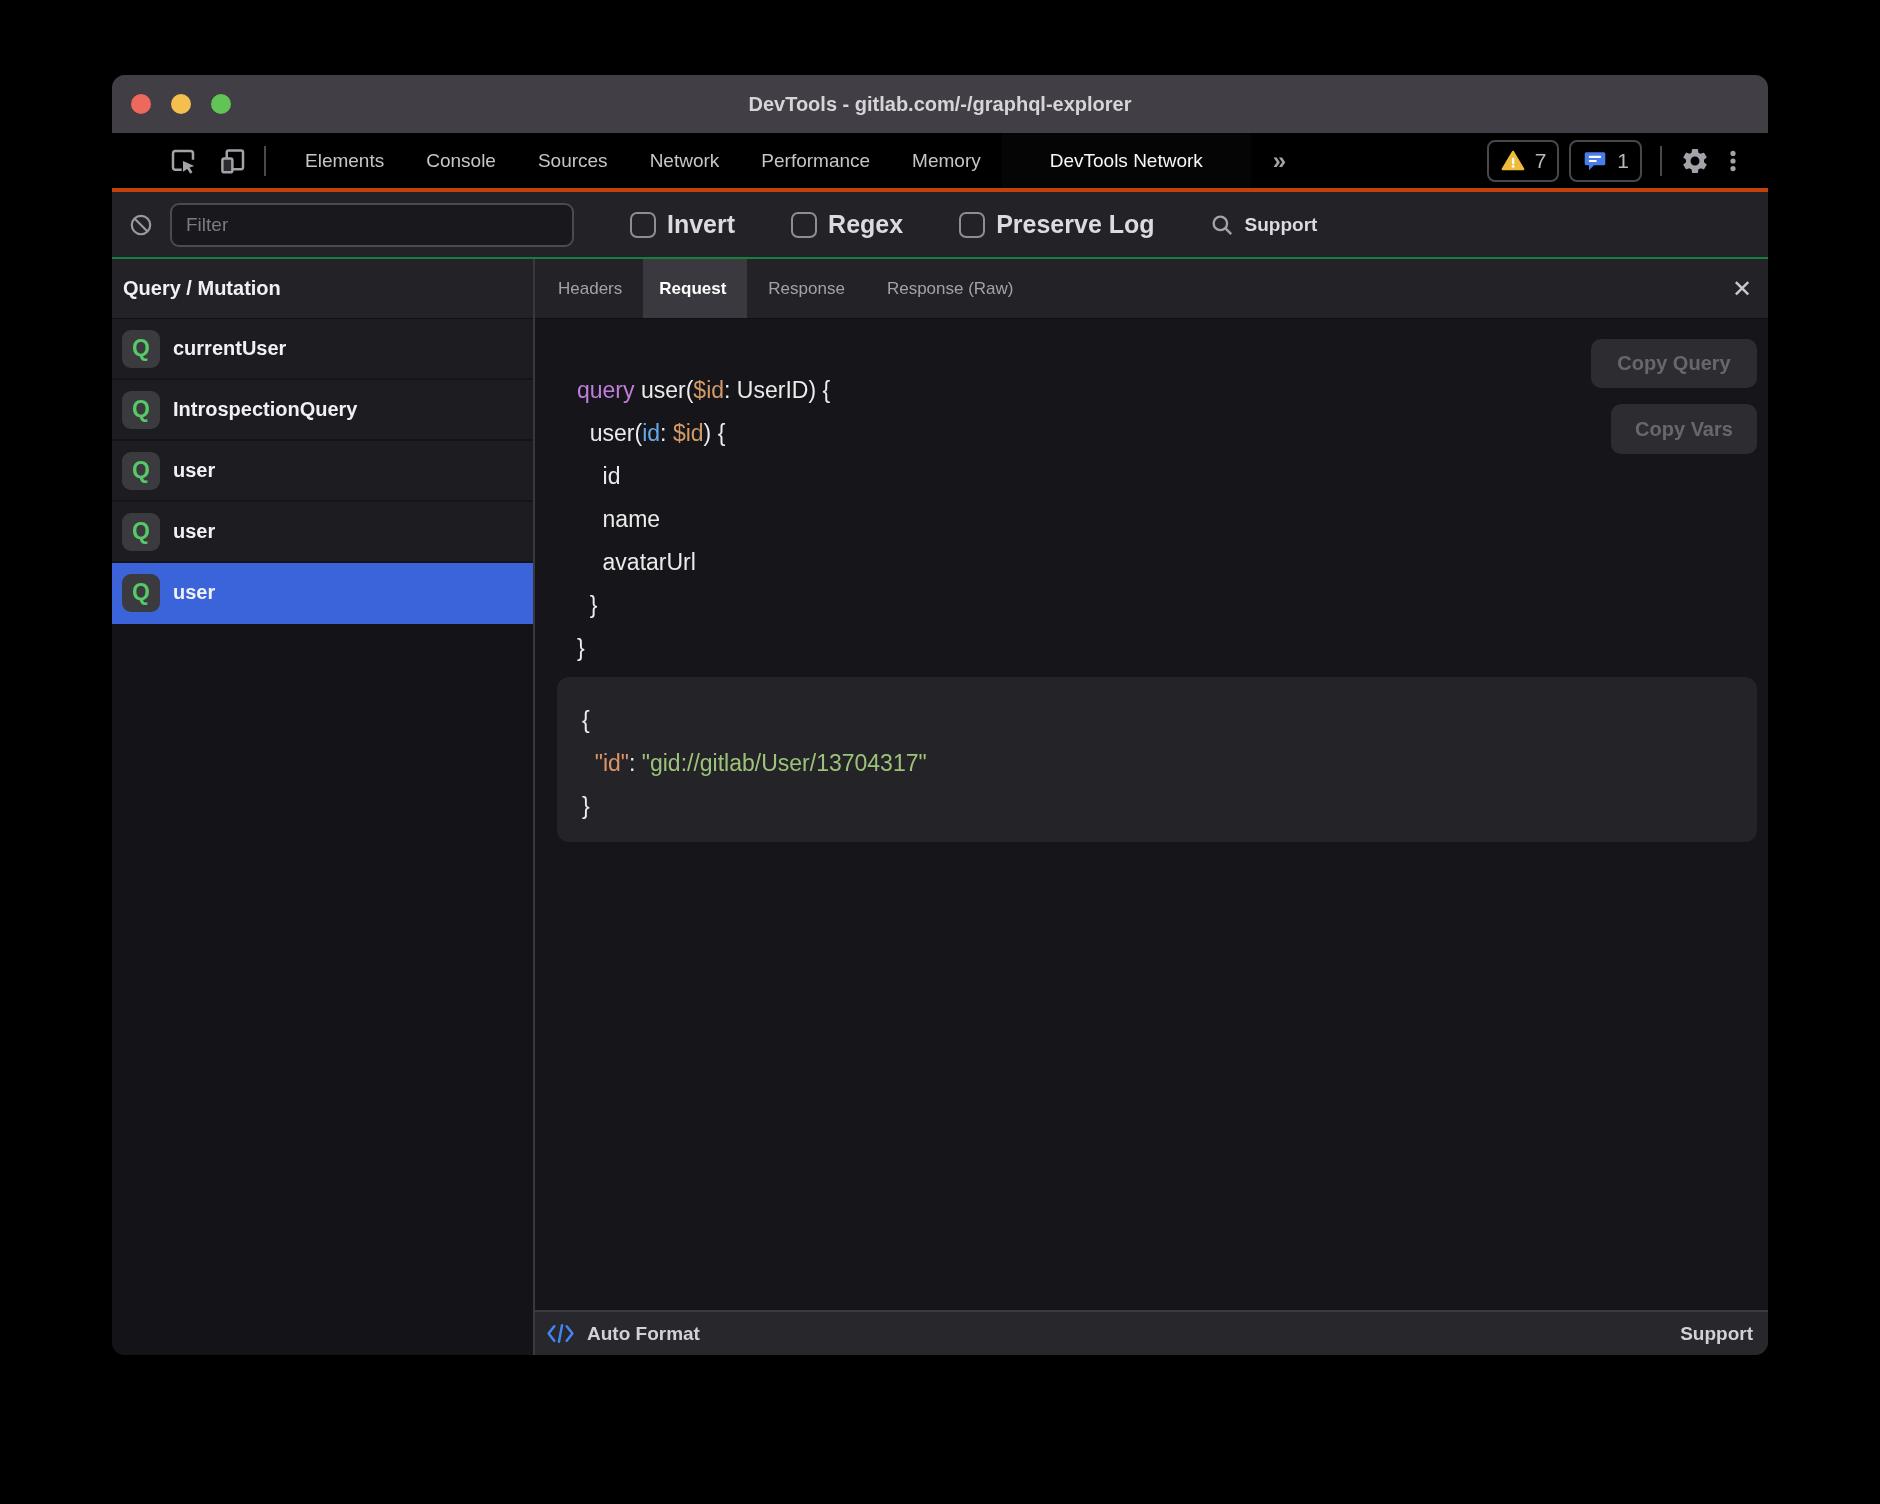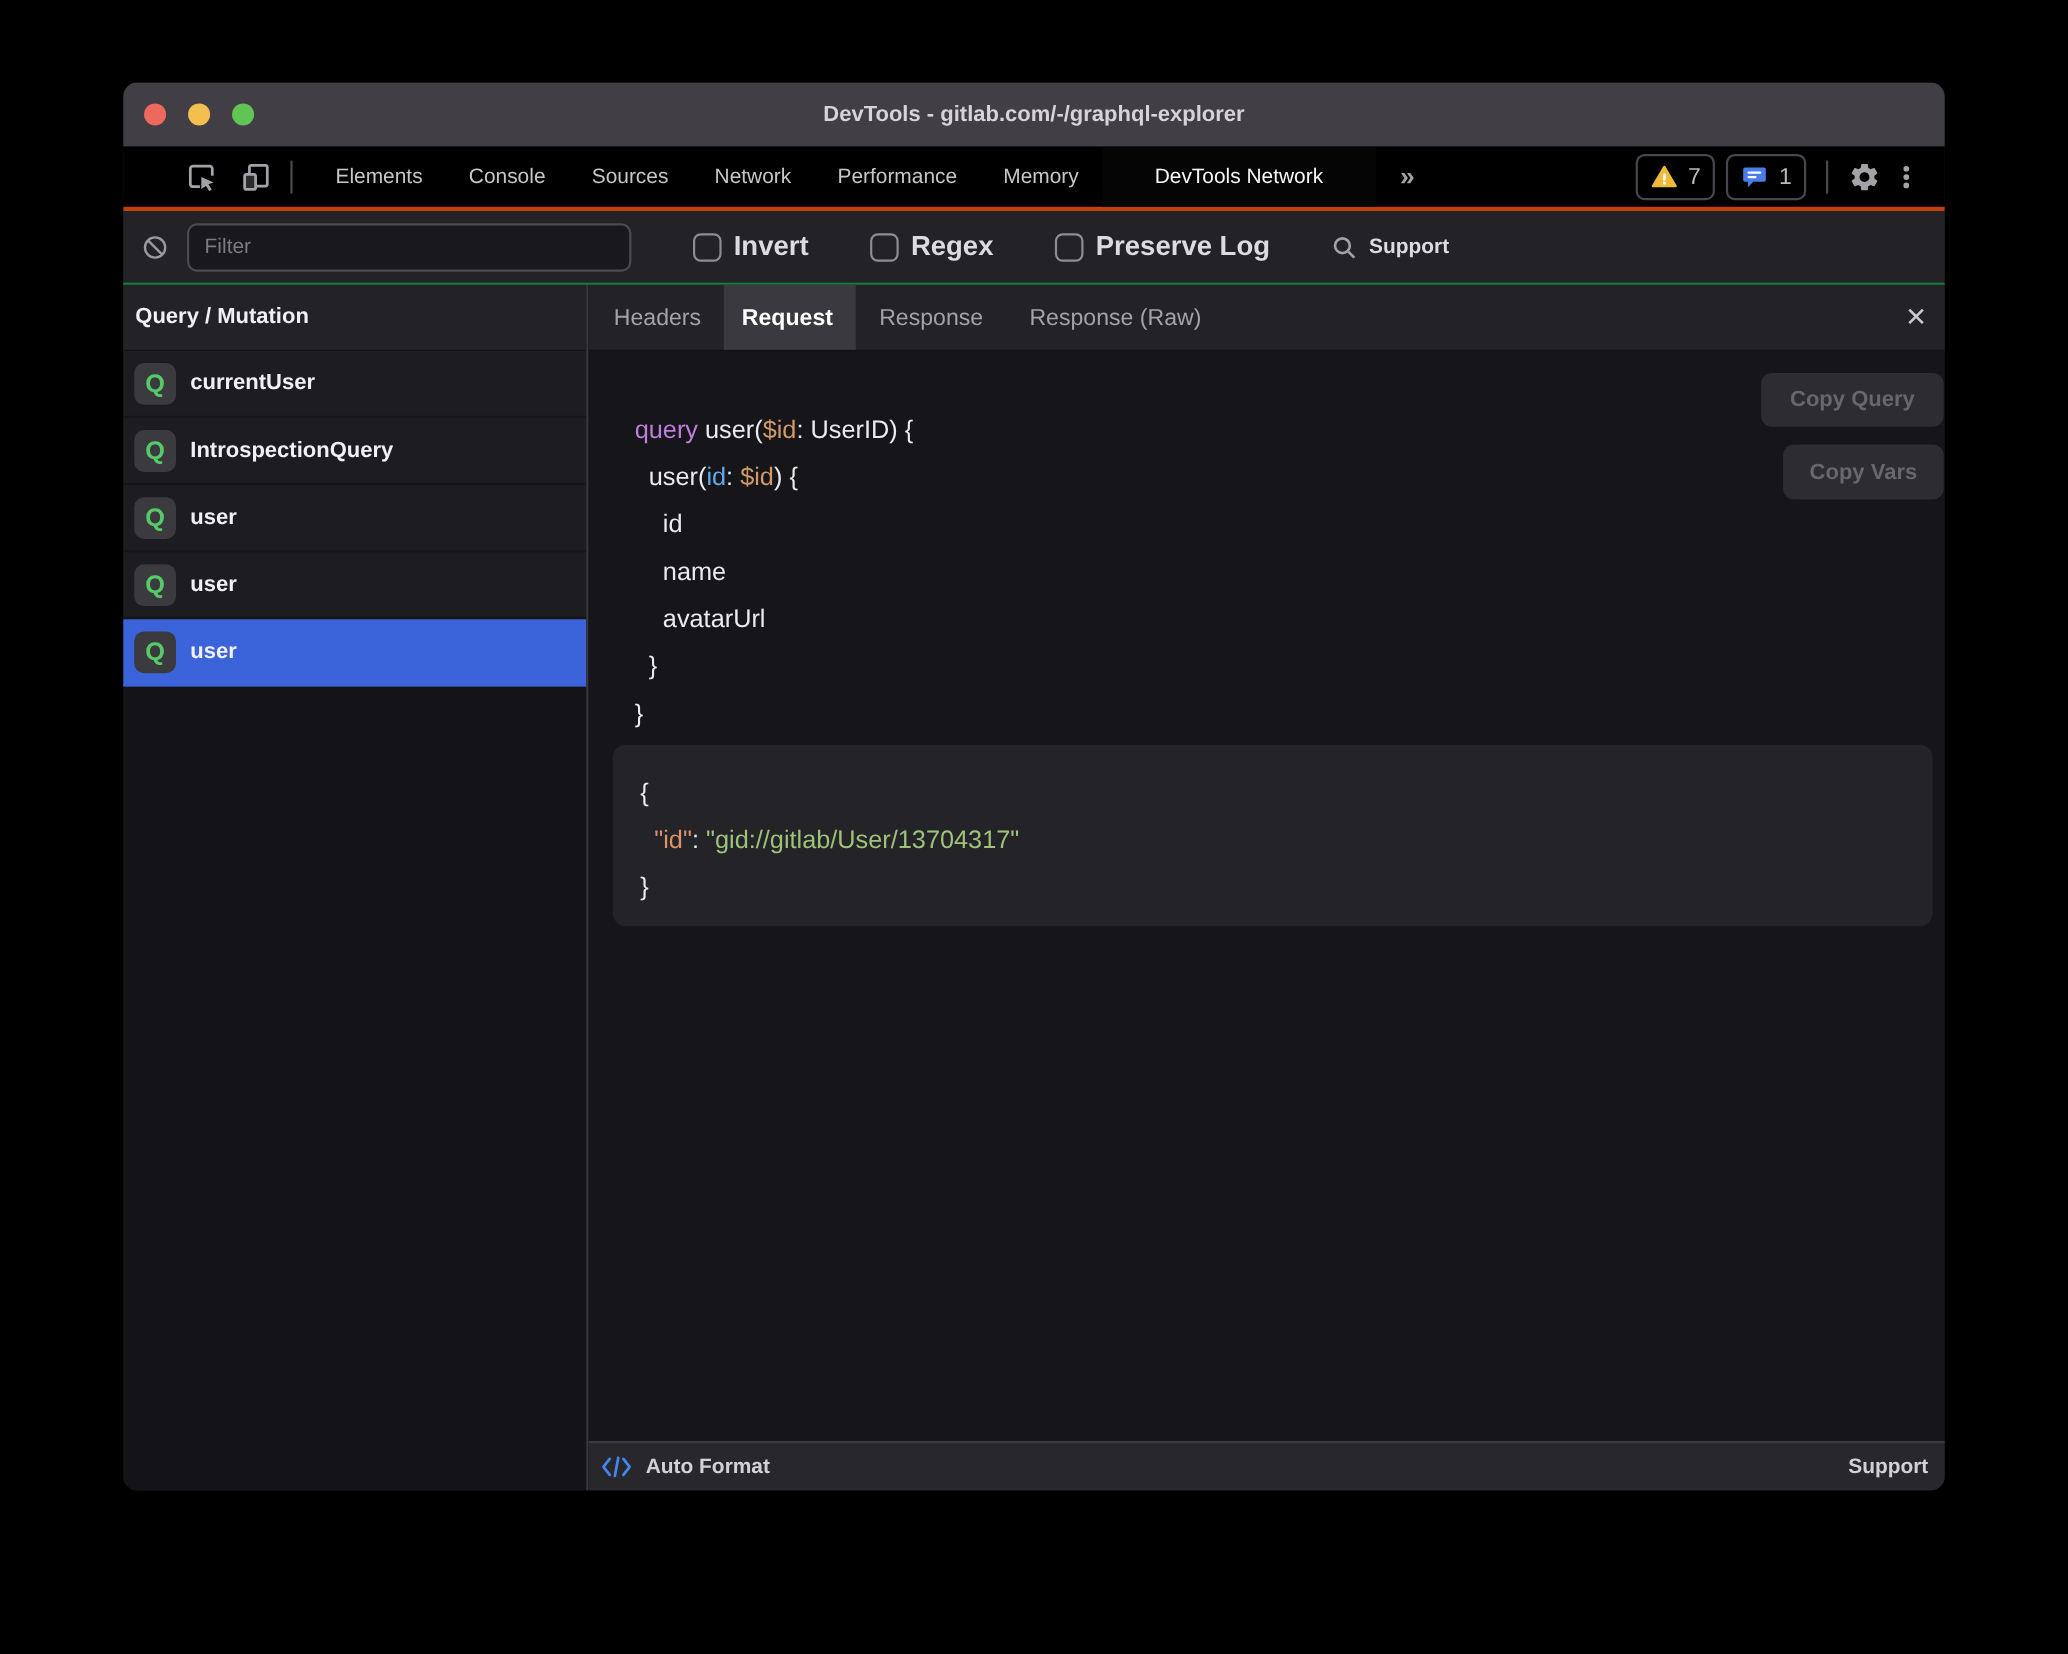--- a/index.html
+++ b/index.html
@@ -60,31 +60,31 @@
   .q-badge{width:38px;height:38px;border-radius:9px;background:#3b3a3f;color:var(--q-green);
            font-weight:700;font-size:23px;display:flex;align-items:center;justify-content:center;}
   .q-label{color:#f1f0f4;font-size:20px;font-weight:700;}
   .vdivider{width:2px;flex:0 0 2px;background:#39383e;}
 
   
   .detail{flex:1;display:flex;flex-direction:column;background:#161519;min-width:0;}
   .detail-tabs-bar{height:59px;flex:0 0 59px;background:#232226;display:flex;align-items:stretch;
                    position:relative;border-bottom:1px solid #111013;}
   .d-tabs{display:flex;align-items:stretch;margin-left:2px;}
-  .d-tab{display:flex;align-items:center;padding:0 21px;color:#a3a2a8;font-size:21px;white-space:nowrap;}
+  .d-tab{display:flex;align-items:center;padding:0 21px;color:#a3a2a8;font-size:17px;white-space:nowrap;}
   .d-tab.active{background:#3a393f;color:#fff;font-weight:700;padding-left:16px;}
   .close-x{position:absolute;right:16px;top:0;height:100%;display:flex;align-items:center;
            color:#c9c8cd;font-size:24px;}
 
   .code-area{flex:1;position:relative;padding:50px 0 0 42px;overflow:hidden;min-height:0;}
   pre.code{margin:0;font-family:Liberation Sans, sans-serif;font-size:23px;line-height:43px;}
   .code-line{white-space:pre;}
   .vars-box{position:absolute;left:22px;top:358px;width:1200px;height:165px;background:#242328;
             border-radius:12px;padding:22px 0 0 25px;box-sizing:border-box;}
-  .copy-btn{position:absolute;right:1px;background:#2d2c31;border:none;border-radius:10px;
+  .copy-btn{position:absolute;right:11px;background:#2d2c31;border:none;border-radius:10px;
             color:#68676d;font-size:20px;font-weight:700;display:flex;align-items:center;
             justify-content:center;font-family:"Liberation Sans",sans-serif;cursor:default;}
   .copy-query{top:20px;width:166px;height:49px;}
   .copy-vars{top:85px;width:146px;height:50px;}
 
   
   .footerbar{height:43px;flex:0 0 43px;background:#28272b;border-top:2px solid #3b3a3f;
              display:flex;align-items:center;padding:0 15px 0 11px;}
   .code-icon{display:flex;align-items:center;color:var(--foot-blue);}
   .footer-label{margin-left:12px;color:#d2d1d6;font-size:19px;font-weight:700;}

